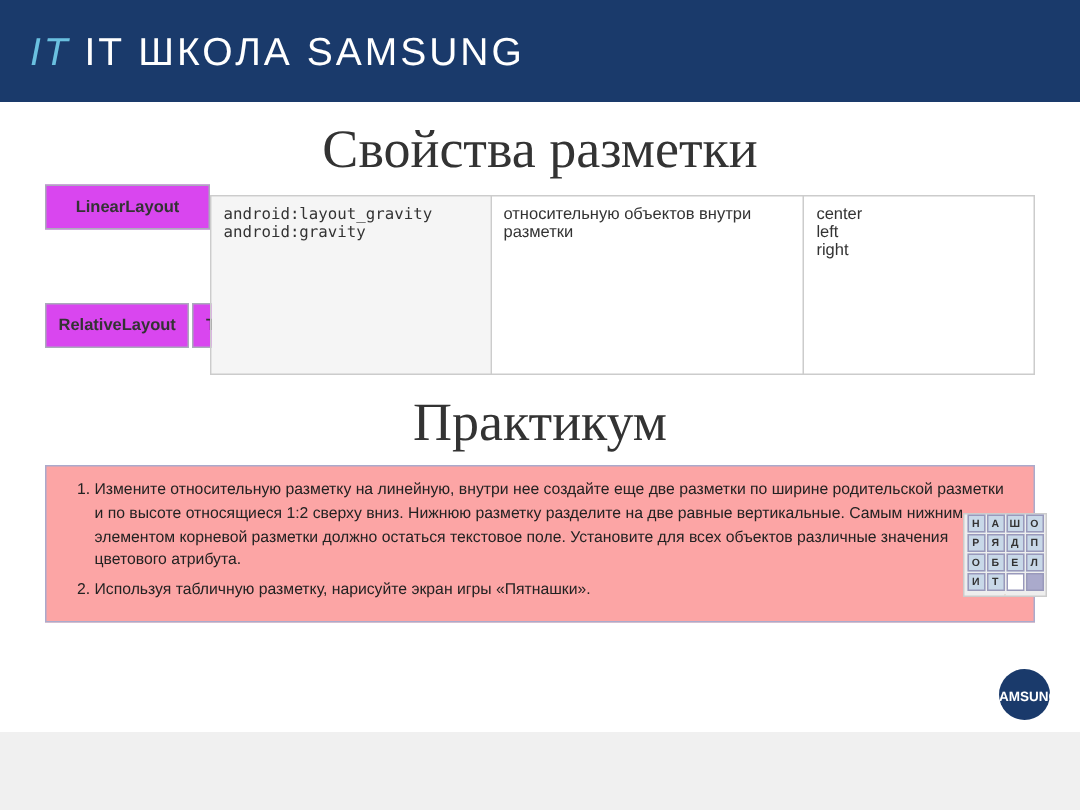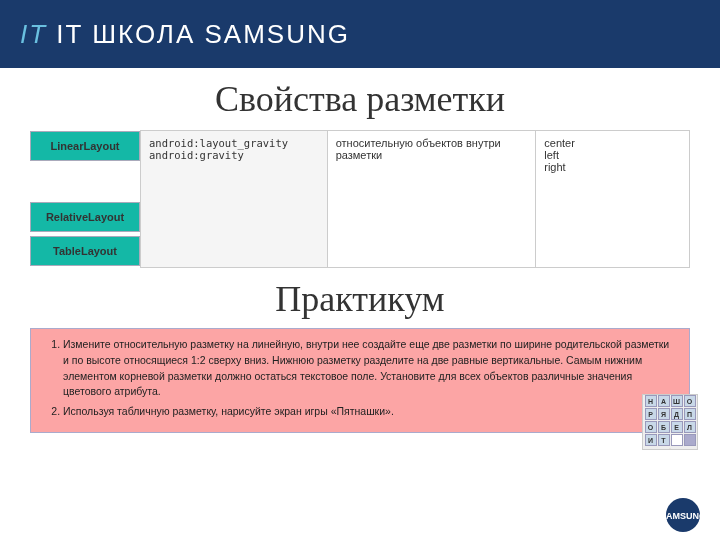--- a/index.html
+++ b/index.html
@@ -31,21 +31,21 @@
       font-style: italic;
       color: #6ac0e0;
     }
 
     
     .main-content {
       background: white;
       margin: 0;
       padding: 10px 30px 28px 30px;
       position: relative;
-      height: 472px;
+      height: 420px;
     }
 
     
     .page-title {
       font-size: 36px;
       color: #333;
       text-align: center;
       margin-bottom: 10px;
       font-family: 'Times New Roman', serif;
     }
@@ -59,28 +59,28 @@
 
     
     .layout-sidebar {
       display: flex;
       flex-direction: column;
       width: 110px;
       flex-shrink: 0;
     }
 
     .layout-tag {
-      background: #14b8a6;
+      background: #d946ef;
       border: 1px solid #aab;
       padding: 8px 8px;
       font-size: 11px;
       color: #333;
       text-align: center;
       font-weight: bold;
-      margin-bottom: 2px;
+      margin-bottom: 18px;
     }
 
     
     .properties-table {
       flex: 1;
       border-collapse: collapse;
       font-size: 11px;
     }
     .properties-table td {
       border: 1px solid #ccc;
@@ -189,21 +189,21 @@
 
   <div class="page-title">Свойства разметки</div>
 
   <div class="content-layout">
 
     <div class="layout-sidebar">
       <div style="height: 34px; display:flex; align-items:center; justify-content:center;">
         <div class="layout-tag" style="width:100%;">LinearLayout</div>
       </div>
       <div style="height: 38px;"></div>
-      <div style="display:flex; flex-direction:column; gap:2px;">
+      <div style="display:flex; flex-direction:row; gap:2px;">
         <div class="layout-tag" style="width:100%;">RelativeLayout</div>
         <div class="layout-tag" style="width:100%;">TableLayout</div>
       </div>
     </div>
 
     <table class="properties-table">
       <tbody>
         <tr>
           <td class="attr">android:layout_gravity<br>android:gravity</td>
           <td class="desc">относительную объектов внутри разметки</td>

